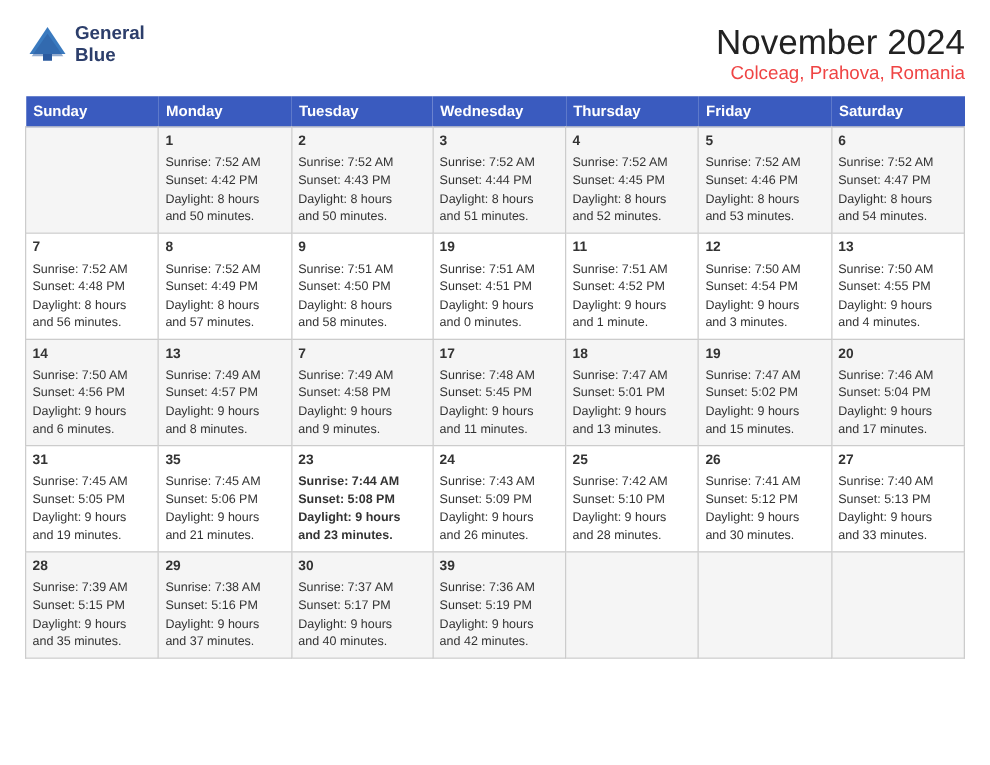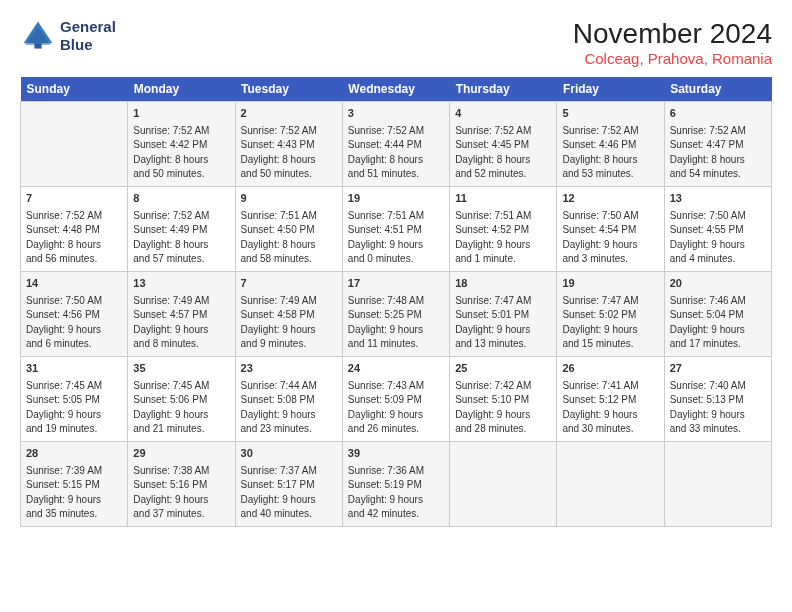--- a/index.html
+++ b/index.html
@@ -242,21 +242,21 @@
           <td>
             <span class="day-num">7</span>
             <div class="day-info" style="white-space: pre-line;">Sunrise: 7:49 AM
 Sunset: 4:58 PM
 Daylight: 9 hours
 and 9 minutes.</div>
           </td>
           <td>
             <span class="day-num">17</span>
             <div class="day-info" style="white-space: pre-line;">Sunrise: 7:48 AM
-Sunset: 5:25 PM
+Sunset: 5:45 PM
 Daylight: 9 hours
 and 11 minutes.</div>
           </td>
           <td>
             <span class="day-num">18</span>
             <div class="day-info" style="white-space: pre-line;">Sunrise: 7:47 AM
 Sunset: 5:01 PM
 Daylight: 9 hours
 and 13 minutes.</div>
           </td>
@@ -285,21 +285,21 @@
           </td>
           <td>
             <span class="day-num">35</span>
             <div class="day-info" style="white-space: pre-line;">Sunrise: 7:45 AM
 Sunset: 5:06 PM
 Daylight: 9 hours
 and 21 minutes.</div>
           </td>
           <td>
             <span class="day-num">23</span>
-            <div class="day-info" style="white-space: pre-line;">Sunrise: 7:44 AM
+            <div class="day-info" style="white-space: pre-line; font-weight: bold;">Sunrise: 7:44 AM
 Sunset: 5:08 PM
 Daylight: 9 hours
 and 23 minutes.</div>
           </td>
           <td>
             <span class="day-num">24</span>
             <div class="day-info" style="white-space: pre-line;">Sunrise: 7:43 AM
 Sunset: 5:09 PM
 Daylight: 9 hours
 and 26 minutes.</div>

